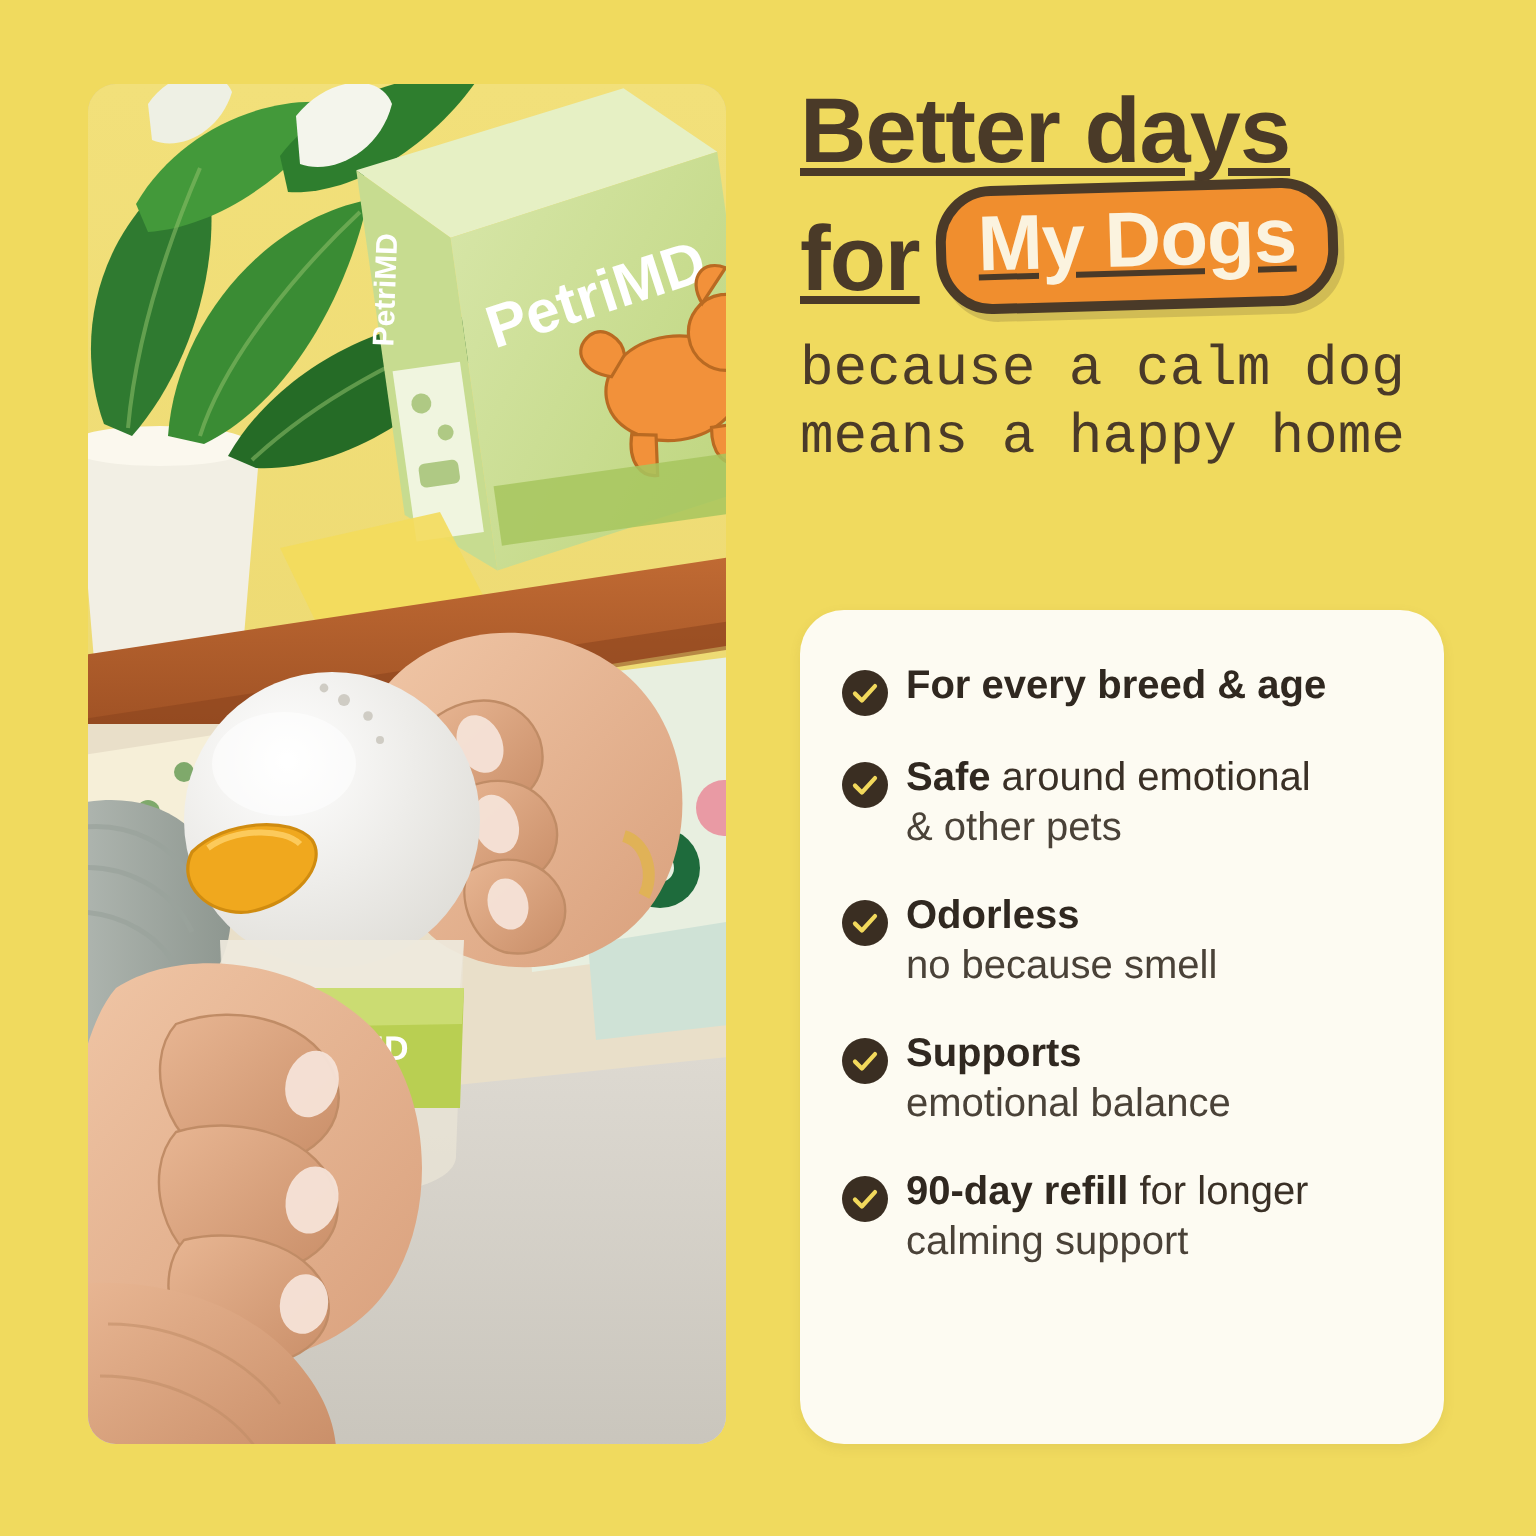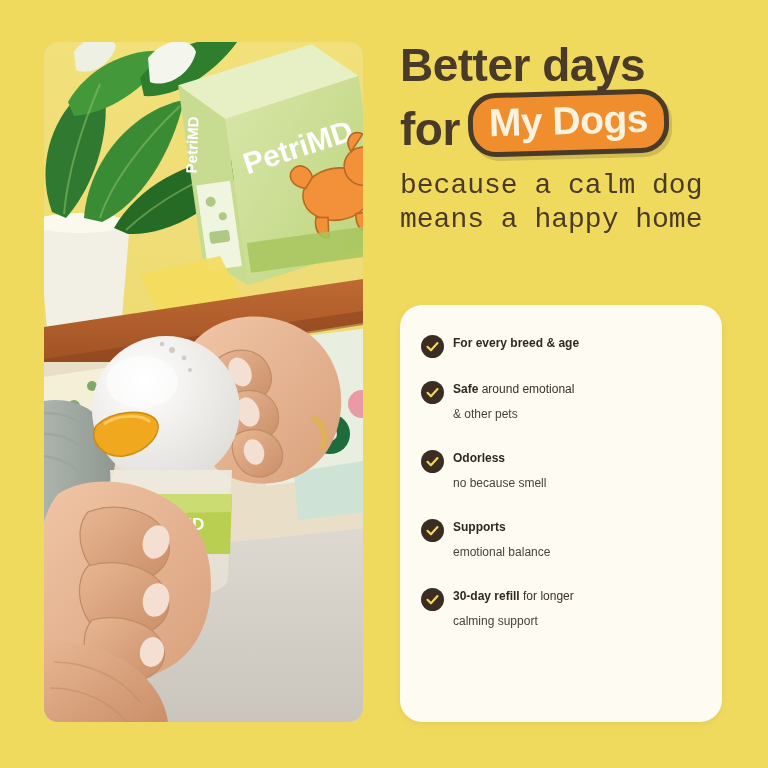--- a/index.html
+++ b/index.html
@@ -17,21 +17,21 @@
     border-radius:14px;overflow:hidden;background:#D8C98A;
   }
   .ph-svg{display:block;width:100%;height:100%;}
 
   
   .right{position:absolute;left:400px;top:40px;width:336px;}
 
   .headline{
     position:relative;
     font-size:46px;line-height:51px;font-weight:700;
-    color:#4A3A28;letter-spacing:-0.5px;
+    color:#4A3A28;letter-spacing:-0.5px;text-decoration:underline;
   }
   .hl-line{white-space:nowrap;}
   .hl-l2{display:flex;align-items:flex-end;gap:8px;}
   .hl-l3{margin-top:-4px;}
 
   .badge{
     display:inline-block;
     background:#F08E2E;
     border:5px solid #4A3A28;
     border-radius:28px;
@@ -60,21 +60,21 @@
     box-sizing:border-box;
   }
   .feat{display:flex;align-items:flex-start;margin-bottom:19px;}
   .feat:last-child{margin-bottom:0;}
   .chk{
     flex:0 0 auto;width:23px;height:23px;border-radius:50%;
     background:#3A2E22;margin-right:9px;margin-top:4px;
     display:flex;align-items:center;justify-content:center;
   }
   .chk svg{display:block;}
-  .ftext{font-size:12px;line-height:25px;color:#3A3026;}
+  .ftext{font-size:20px;line-height:25px;color:#3A3026;}
   .ftext b{font-weight:700;color:#302820;}
   .fsub{display:block;font-weight:400;color:#4A4238;}
 </style>
 </head>
 <body>
 
 <div class="stage">
 
   <div class="photo">
     <svg class="ph-svg" viewBox="0 0 319 680" preserveAspectRatio="none">
@@ -329,19 +329,19 @@
       </span>
     </div>
 
     <div class="feat">
       <span class="chk">
         <svg width="15" height="15" viewBox="0 0 24 24">
             <path d="M4 12.5 L9.5 18 L20 6.5" fill="none" stroke="#F2D95C" stroke-width="3.4" stroke-linecap="round" stroke-linejoin="round"></path>
           </svg>
       </span>
       <span class="ftext">
-        <b>30-day refill</b><span> for longer</span>
+        <b>90-day refill</b><span> for longer</span>
         <span class="fsub">calming support</span>
       </span>
     </div>
 
   </div>
 </div>
 
 </body></html>

